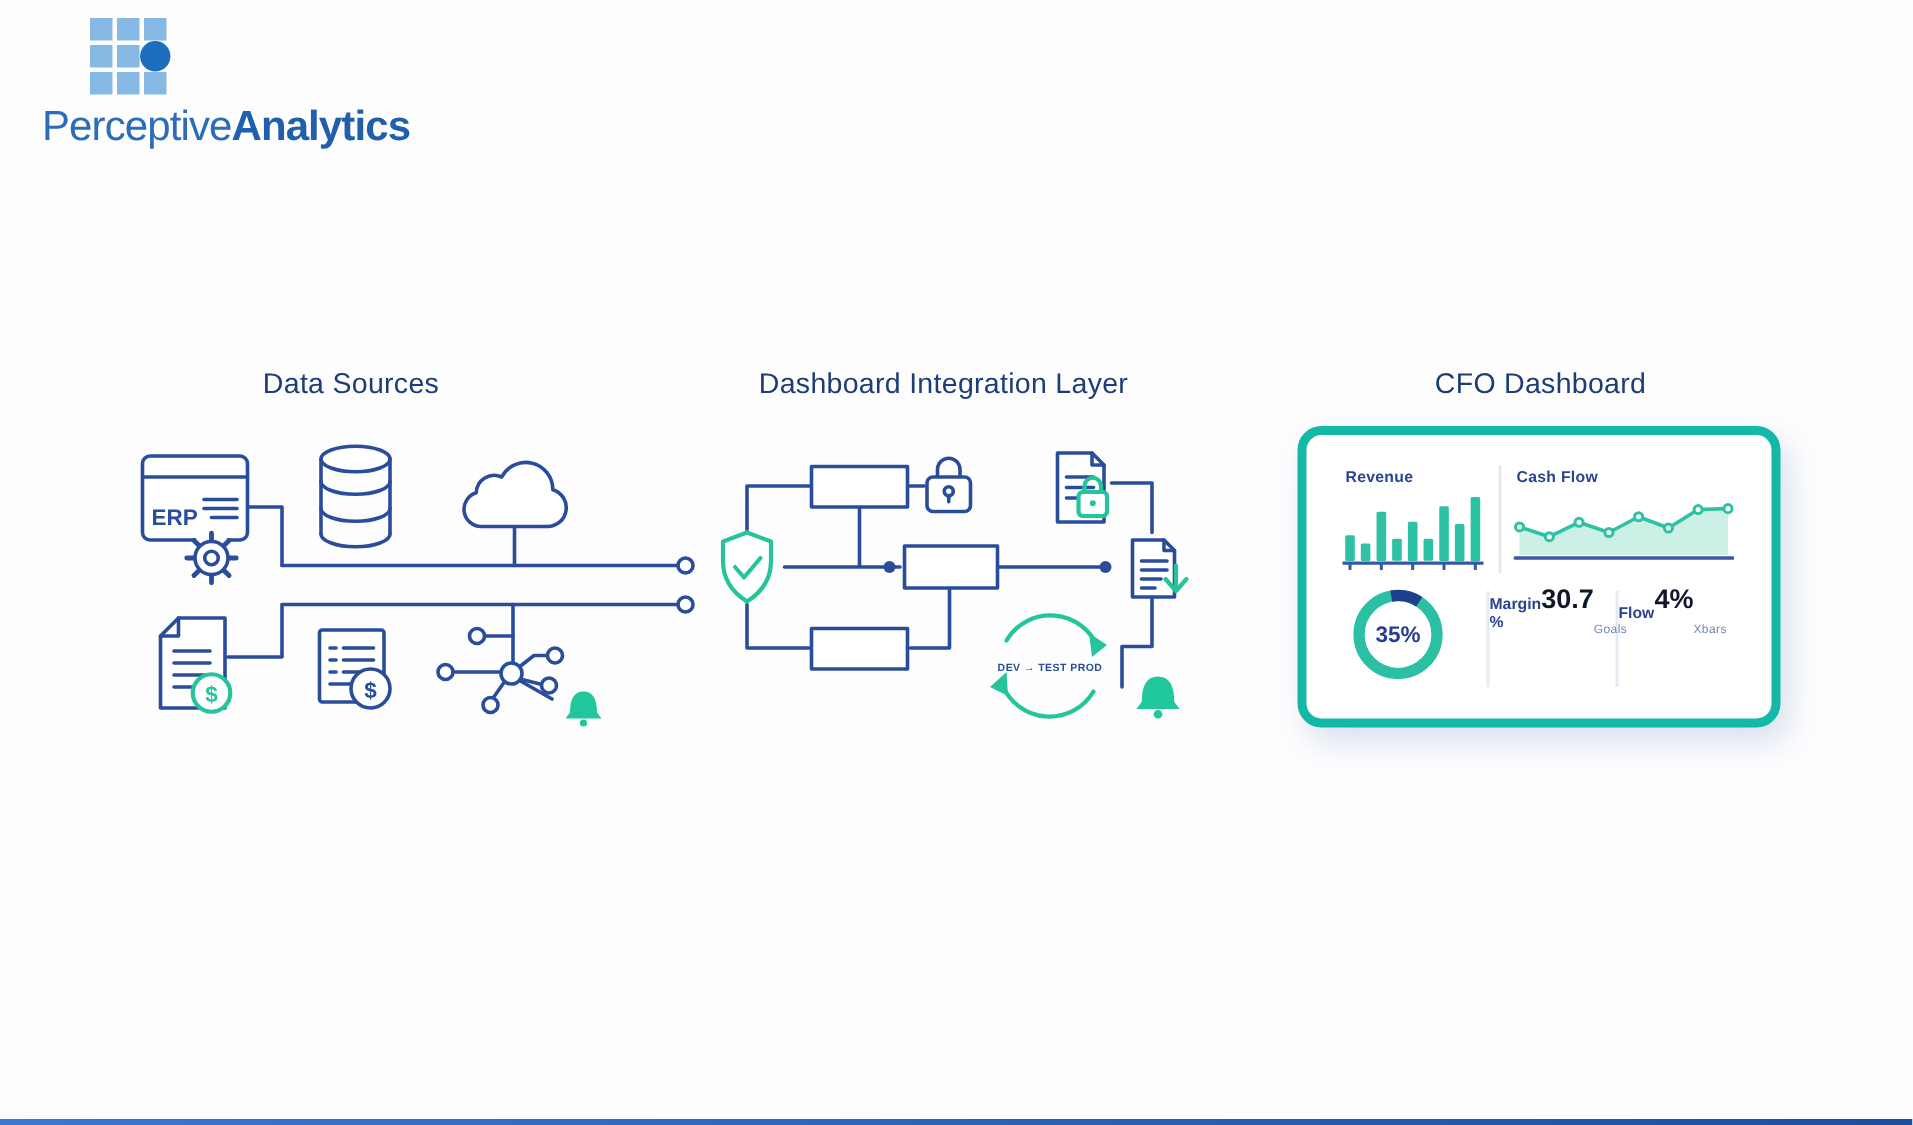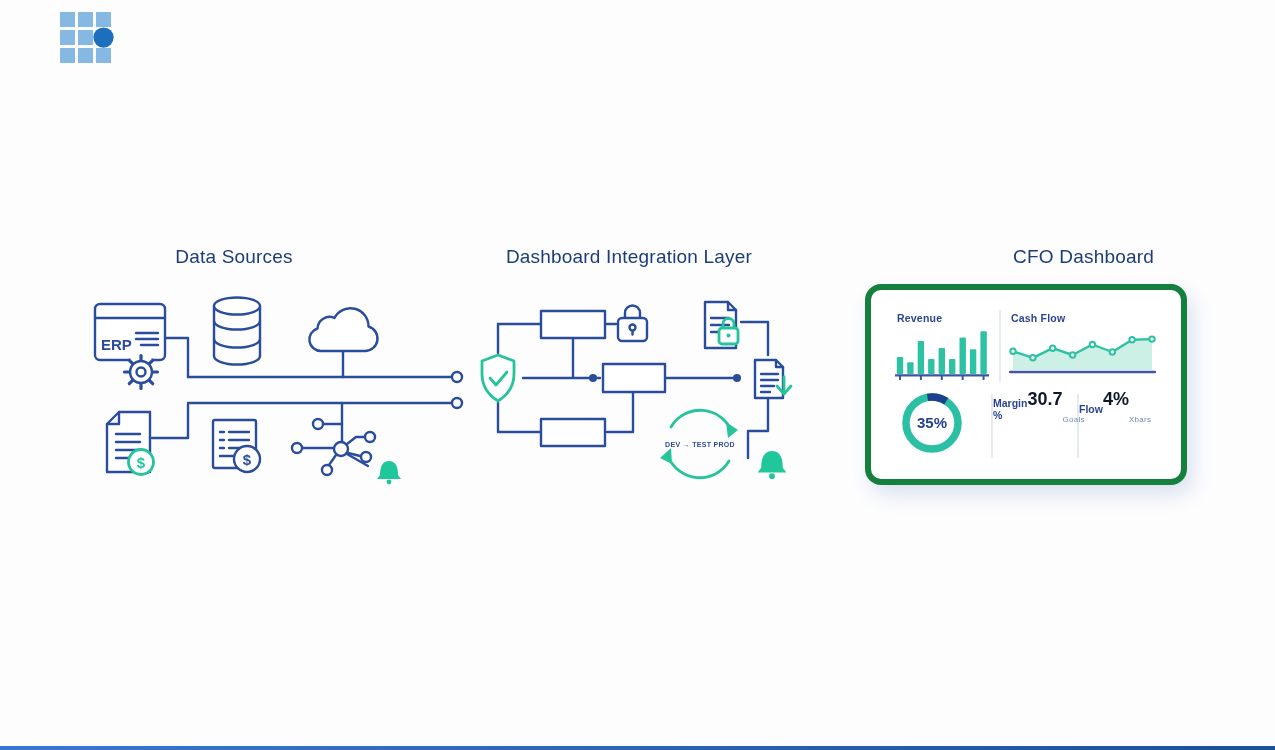--- a/index.html
+++ b/index.html
@@ -12,30 +12,30 @@
   .logo{position:absolute;left:28px;top:12px;}
   .logo-grid{display:grid;grid-template-columns:repeat(3,15px);grid-auto-rows:15px;gap:3px;margin-left:32px;}
   .logo-cell{background:#85b9e3;}
   .logo-cell.dot{background:#1d6fbe;border-radius:50%;transform:scale(1.35);}
   .logo-text{font-size:28px;letter-spacing:-0.6px;color:#2b6db9;margin-top:5px;white-space:nowrap;}
   .logo-text .bold{color:#1f5fad;font-weight:700;}
   
   .heading{position:absolute;top:246px;font-size:19px;font-weight:400;color:#1c3d78;text-align:center;letter-spacing:0.2px;}
   #h-sources{left:104px;width:260px;}
   #h-integration{left:479px;width:300px;}
-  #h-dashboard{left:900px;width:254px;text-align:right;}
+  #h-dashboard{left:900px;width:254px;}
   
   #diagram{position:absolute;left:80px;top:280px;}
   #diagram text{font-family:"Liberation Sans", sans-serif;}
   .b{stroke:#2a4d9b;stroke-width:2.4;fill:none;stroke-linecap:round;stroke-linejoin:round;}
   .g{stroke:#25c49a;stroke-width:2.8;fill:none;stroke-linecap:round;stroke-linejoin:round;}
   .wf{fill:#ffffff;}
   
   .dash{position:absolute;left:865px;top:284px;width:322px;height:201px;box-sizing:border-box;
-    border:6px solid #15803d;border-radius:16px;background:#fff;
+    border:6px solid #14b8a6;border-radius:16px;background:#fff;
     box-shadow:6px 10px 20px rgba(40,80,160,0.16);}
   .dash svg{position:absolute;}
   .mini-label{position:absolute;font-size:10.5px;font-weight:700;color:#2b448f;letter-spacing:0.2px;}
   .vdiv{position:absolute;width:1.5px;background:#e6ebf3;}
   .gauge-block{position:absolute;width:72px;display:flex;flex-direction:row;align-items:center;}
   .gauge-block svg{position:static;}
   .gauge-title{font-size:10.5px;font-weight:700;color:#2b448f;margin-bottom:3px;}
   .gauge-val{margin-top:-21px;font-size:18px;font-weight:700;color:#0f172a;}
   .gauge-sub{font-size:8px;color:#7388b5;margin-top:19px;letter-spacing:0.3px;}
   
@@ -50,20 +50,21 @@
     <div class="logo-cell"></div>
       <div class="logo-cell"></div>
       <div class="logo-cell"></div>
     <div class="logo-cell"></div>
       <div class="logo-cell"></div>
       <div class="logo-cell dot"></div>
     <div class="logo-cell"></div>
       <div class="logo-cell"></div>
       <div class="logo-cell"></div>
   </div>
+  <div class="logo-text"><span>Perceptive</span><span class="bold">Analytics</span></div>
 </div>
 
 <div class="heading" id="h-sources">Data Sources</div>
 <div class="heading" id="h-integration">Dashboard Integration Layer</div>
 <div class="heading" id="h-dashboard">CFO Dashboard</div>
 
 <svg id="diagram" width="730" height="235" viewBox="80 280 730 235">
   <defs>
     <g id="bell-shape">
       <path d="M-9,4 q0,-14 9,-14 q9,0 9,14 l3,4 h-24 z"></path>

